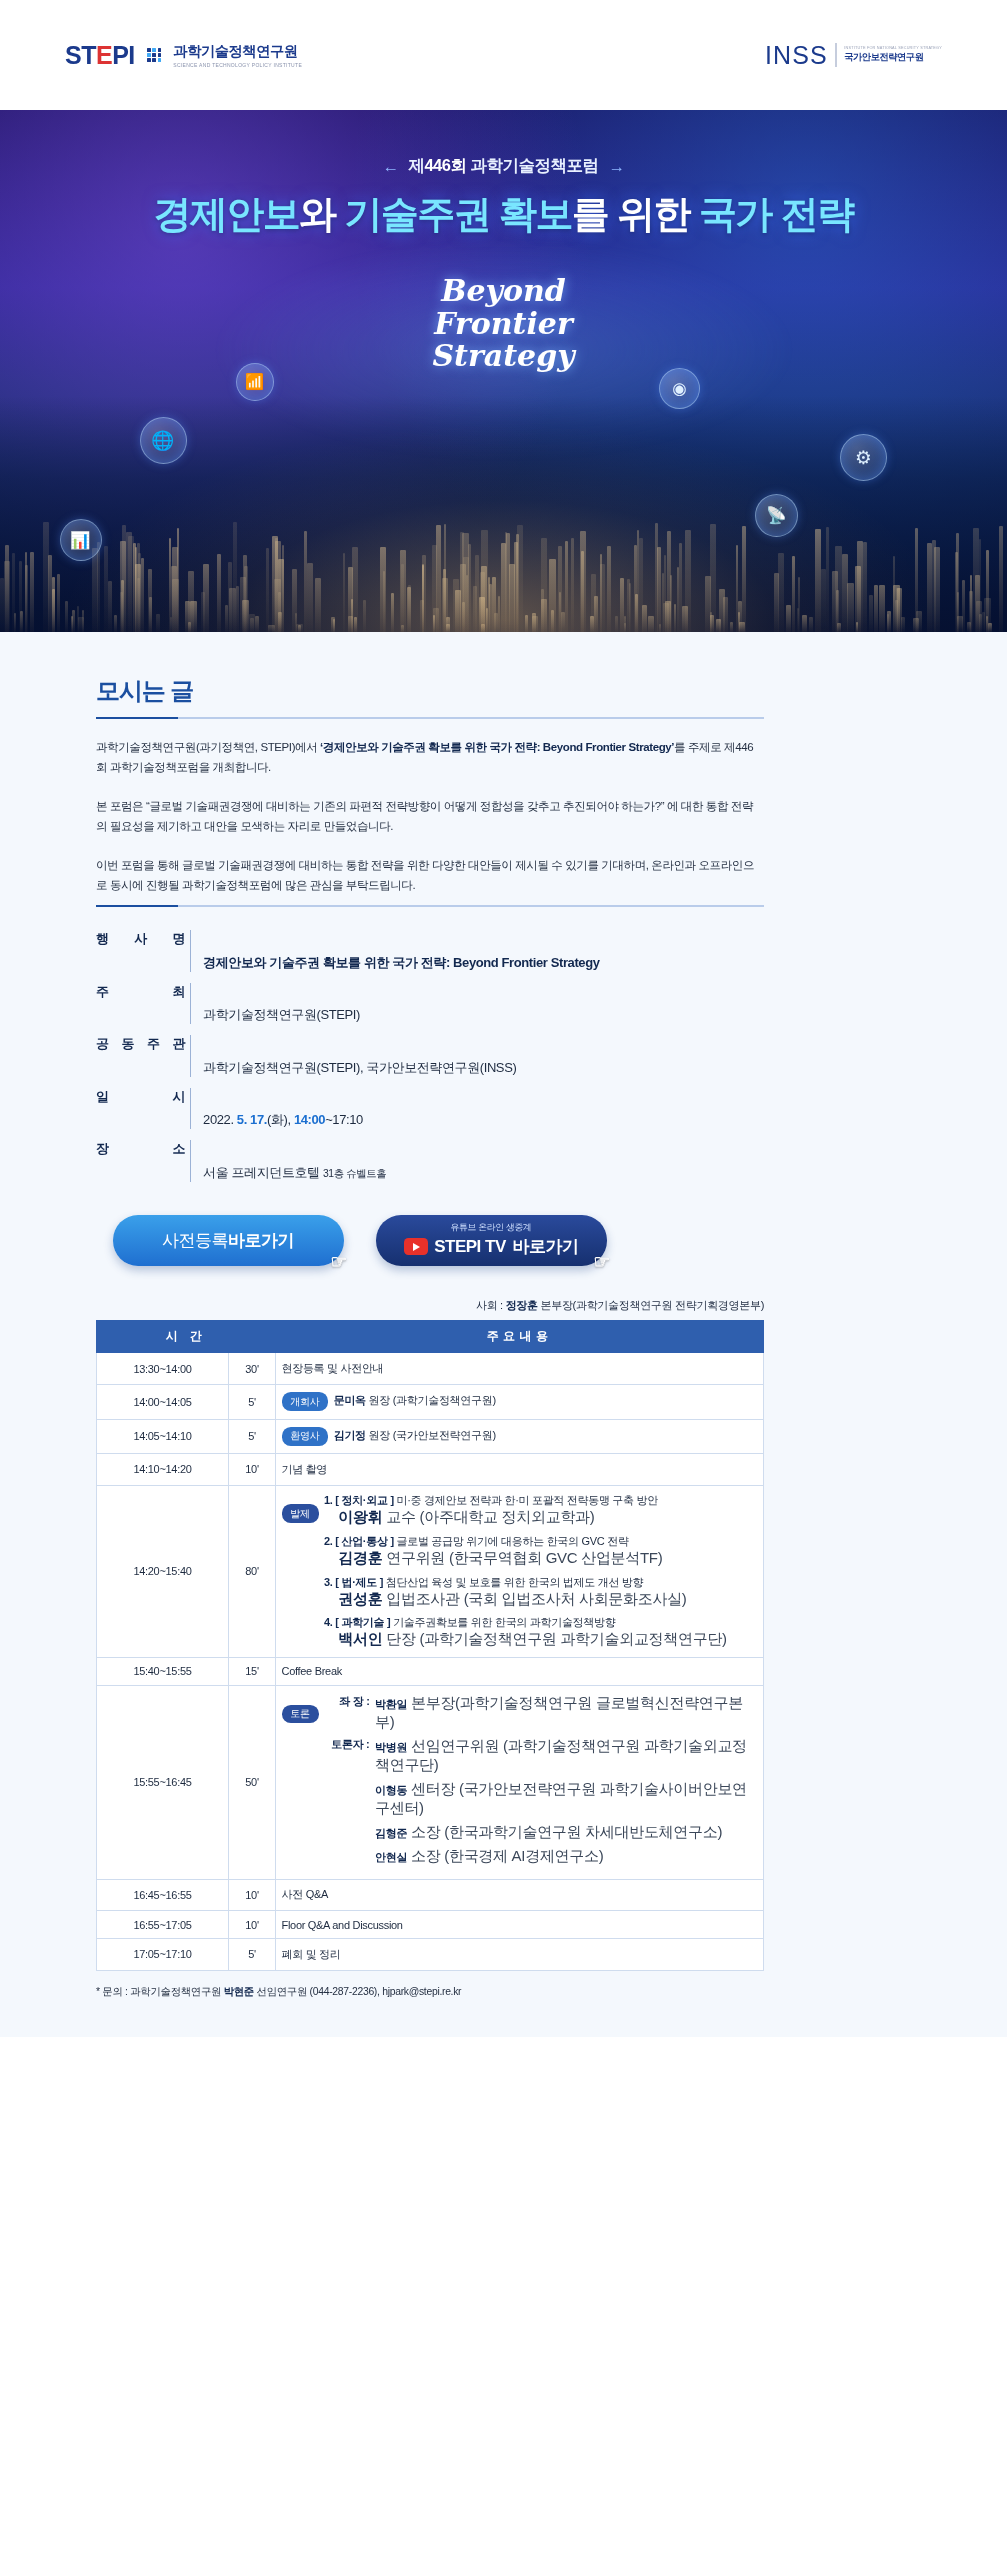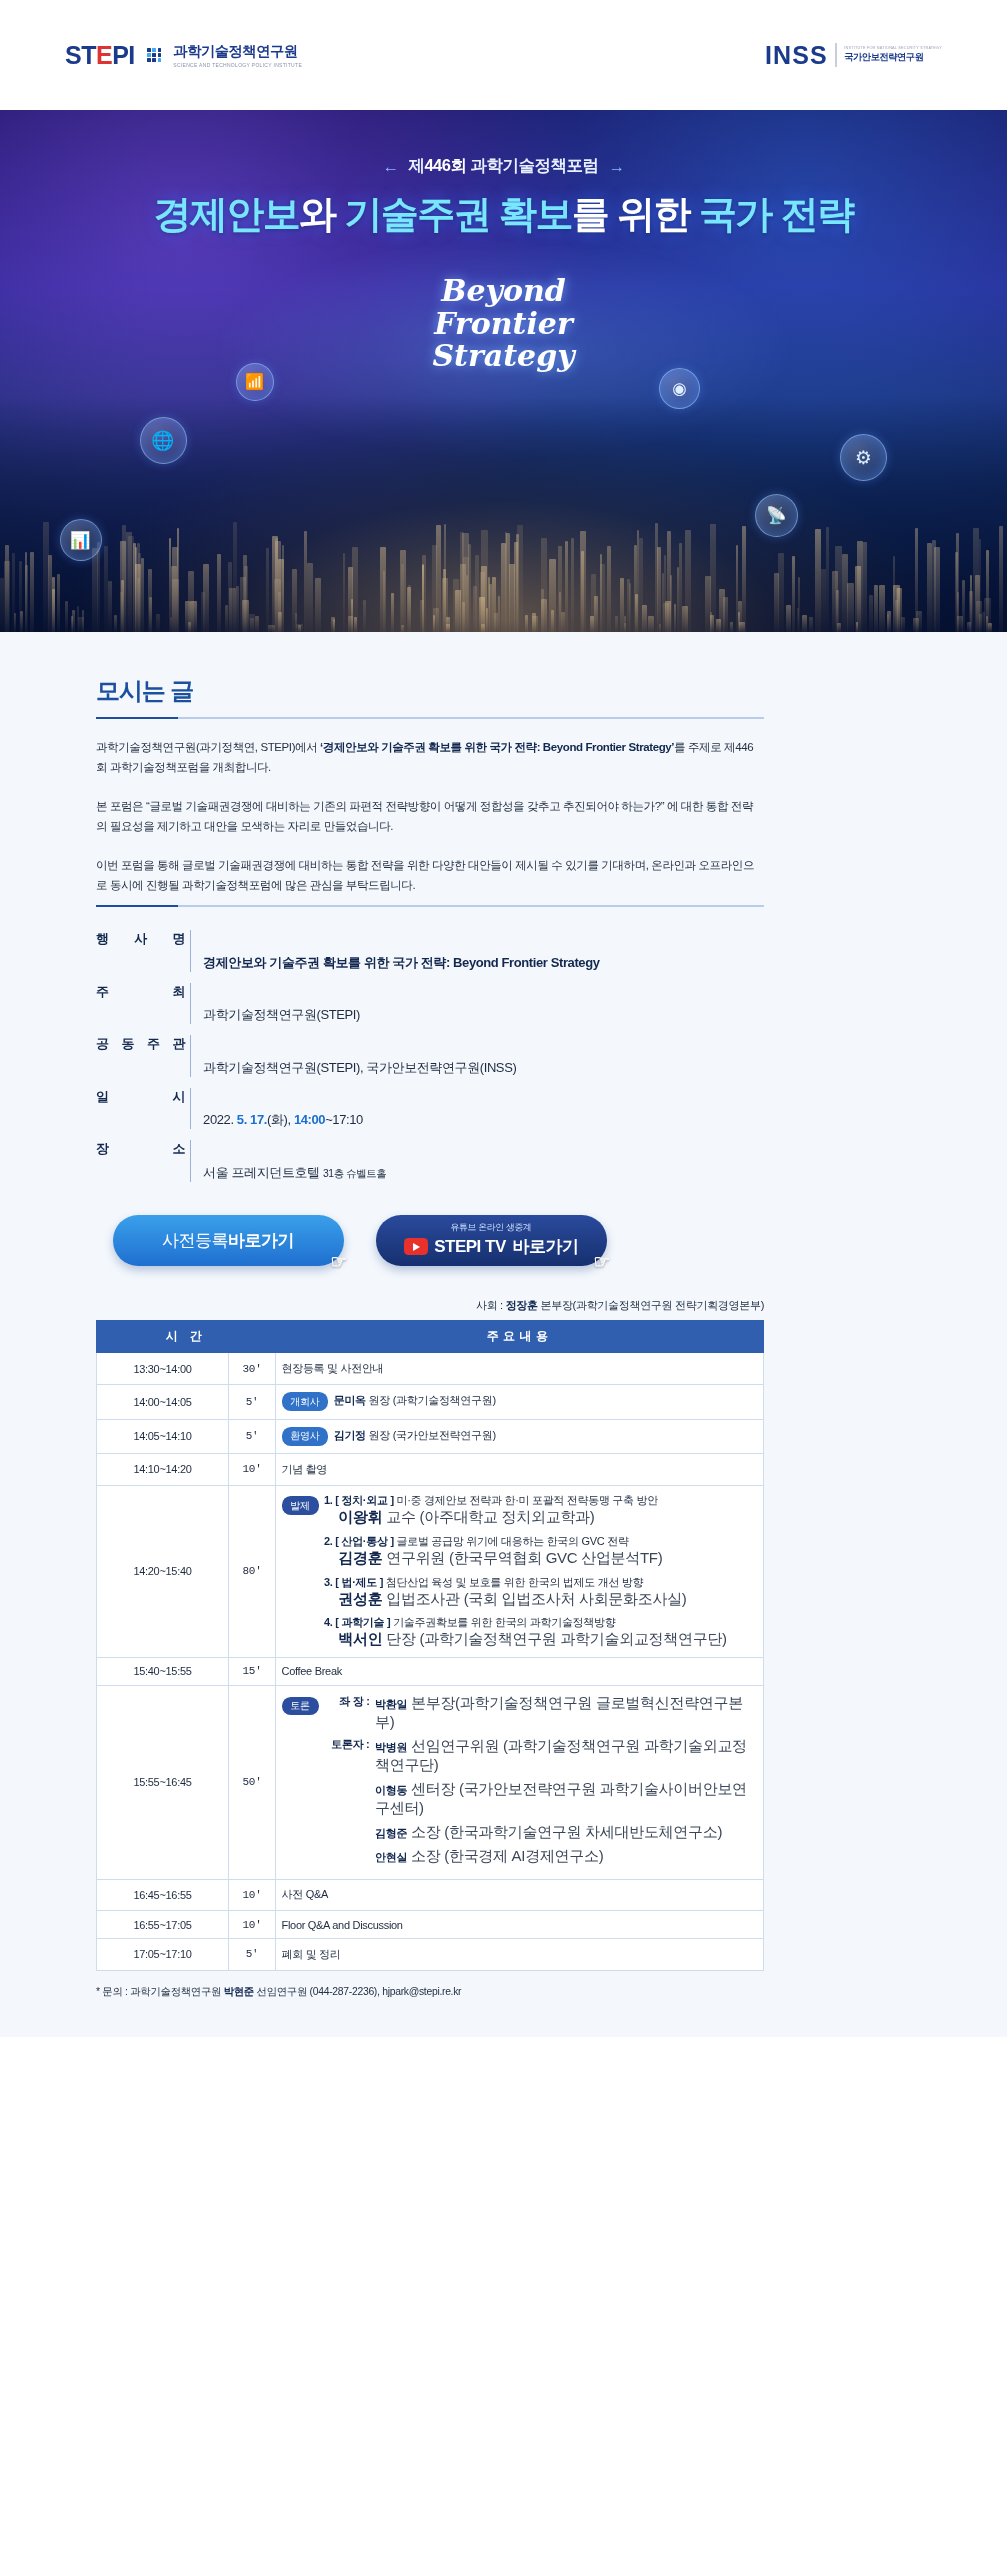--- a/index.html
+++ b/index.html
@@ -24,21 +24,21 @@
     font-size: 25px; font-weight:bold; letter-spacing:-0.5px;
     color:#1b3a8c;
   }
   .stepi-mark .e { color:#d33; }
   .dots { display:grid; grid-template-columns:repeat(3,3.8px); grid-gap:1.6px; }
   .dots i { width:3.8px; height:3.8px; background:#1b3a8c; display:block; border-radius:0.5px; }
   .dots i:nth-child(2), .dots i:nth-child(4), .dots i:nth-child(9) { background:#3fa9f5; }
   .stepi-kr { font-size:14.3px; font-weight:bold; color:#1b3a8c; letter-spacing:-0.5px; }
   .stepi-en { font-size:5px; color:#8a93ad; letter-spacing:0.3px; margin-top:1.6px;}
   .logo-right { display:flex; align-items:center; gap:7.7px; }
-  .inss-mark { font-size:25px; font-weight:bold; color:#1b3a8c; letter-spacing:1.1px; }
+  .inss-mark { font-size:25px; font-weight:normal; color:#1b3a8c; letter-spacing:1.1px; }
   .inss-bar { width:1.1px; height:24px; background:#c6cddd; }
   .inss-txt-en { font-size:3.8px; color:#9aa2b8; letter-spacing:0.2px; }
   .inss-txt-kr { font-size:9.3px; color:#1b3a8c; font-weight:bold; letter-spacing:-0.5px; margin-top:1.6px;}
 
   
   .hero {
     height: 522px; position:relative; overflow:hidden;
     background:
       radial-gradient(circle at 18% 24%, rgba(120,80,220,0.55) 0%, rgba(120,80,220,0) 45%),
       radial-gradient(circle at 80% 18%, rgba(40,120,220,0.45) 0%, rgba(40,120,220,0) 50%),
@@ -159,29 +159,29 @@
   table.sched th {
     background:#2f5fae; color:#fff; font-size:12px; font-weight:bold;
     padding:7.1px 0; letter-spacing:4.4px; border:0.5px solid #2f5fae;
   }
   table.sched td {
     border:0.5px solid #cfdcee; background:#fff;
     font-size:11px; color:#1d2a3f; padding:7.7px 5.5px; letter-spacing:-0.3px;
     vertical-align:middle;
   }
   td.c-time { width:132px; text-align:center; white-space:nowrap; }
-  td.c-dur { width:47px; text-align:center;font-family:Liberation Mono, monospace; }
+  td.c-dur { width:47px; text-align:center; }
   td.c-main { padding-left:12px; }
   .tag {
     display:inline-block; background:#2f72c7; color:#fff; border-radius:8.8px;
     font-size:10px; padding:2.2px 8.8px; margin-right:5.5px; vertical-align:middle;
     letter-spacing:-0.3px;
   }
   .tag.dark { background:#2b4f9e; }
-  .tag.big { vertical-align:top; margin-top:3px;font-family:Liberation Serif, serif; }
+  .tag.big { vertical-align:top; margin-top:11px;font-family:Liberation Serif, serif; }
   .sub { font-size:15px; color:#3b4759; }
   .item { margin-bottom:6.6px; }
   .item:last-child { margin-bottom:0; }
   .item .ln1 { }
   .item .ln2 { padding-left:14.3px; }
   .flexrow { display:flex; align-items:flex-start; }
   .flexrow .body { flex:1; }
   .pnl { display:flex; margin-bottom:5px; }
   .pnl .k { width:51px; flex:0 0 51px; font-weight:bold; color:#12284f; text-align:right; padding-right:5.5px;}
   .pnl .v { flex:1; }

